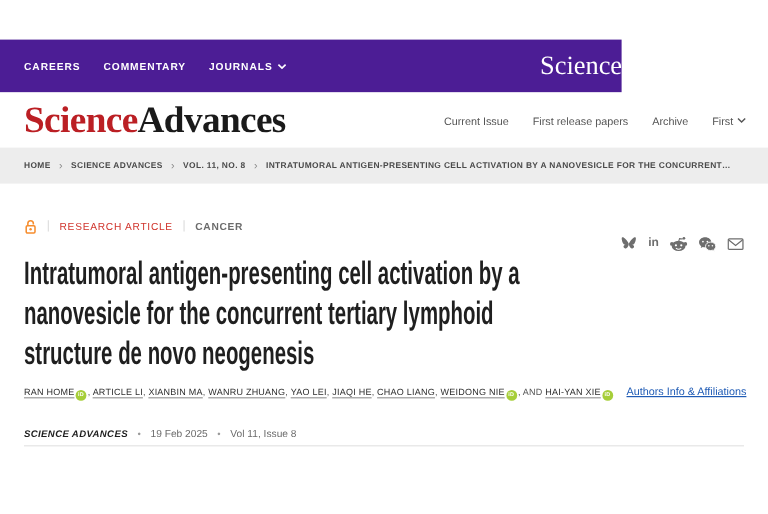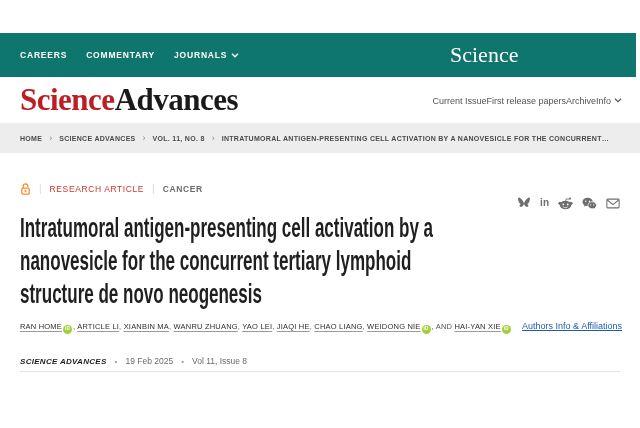--- a/index.html
+++ b/index.html
@@ -1,33 +1,33 @@
 <!DOCTYPE html>
 <html><head>
 <meta charset="utf-8">
 <style>
   html,body{margin:0;padding:0;background:#fff;}
   .screen{position:relative;width:640px;height:428px;background:#ffffff;overflow:hidden;
           font-family:"Liberation Sans",sans-serif;-webkit-font-smoothing:antialiased;}
 
   
-  .topbar{position:absolute;left:0;top:33px;width:636px;height:44px;background:#0f766e;}
+  .topbar{position:absolute;left:0;top:33px;width:518px;height:44px;background:#4c1d95;}
   .topbar-links{position:absolute;left:20px;top:0;height:100%;display:flex;align-items:center;gap:19px;}
   .topbar-links a{color:#ffffff;font-size:8.5px;font-weight:700;letter-spacing:.8px;text-decoration:none;
                   display:inline-flex;align-items:center;gap:4px;cursor:pointer;}
   .topbar-brand{position:absolute;left:450px;top:0;height:100%;display:flex;align-items:center;
                 color:#ffffff;font-family:"Liberation Serif",serif;font-size:22px;cursor:pointer;}
 
   
   .header{position:absolute;left:0;top:77px;width:640px;height:47px;background:#ffffff;}
   .logo{position:absolute;left:20px;top:2px;font-family:"Liberation Serif",serif;font-weight:700;
         font-size:31px;line-height:42px;letter-spacing:-.5px;cursor:pointer;white-space:nowrap;}
   .logo-red{color:#bb1f24;}
   .logo-black{color:#1a1a1a;}
-  .header-nav{position:absolute;right:18px;top:0;height:100%;display:flex;align-items:center;justify-content:flex-end;}
+  .header-nav{position:absolute;right:18px;top:0;height:100%;display:flex;align-items:center;gap:20px;justify-content:flex-end;}
   .header-nav a{color:#545454;font-size:9px;text-decoration:none;display:inline-flex;align-items:center;gap:3px;cursor:pointer;}
 
   
   .breadcrumb{position:absolute;left:0;top:123px;width:640px;height:30px;background:#ededed;
               display:flex;align-items:center;padding-left:20px;box-sizing:border-box;gap:7px;}
   .breadcrumb a{color:#4a4a4a;font-size:7px;font-weight:700;letter-spacing:.3px;text-decoration:none;
                 text-transform:uppercase;white-space:nowrap;cursor:pointer;}
   .breadcrumb .crumb-sep{color:#8a8a8a;font-size:9px;line-height:1;}
   .breadcrumb .current{cursor:default;}
 
@@ -85,21 +85,21 @@
 
   <div class="header">
     <div class="logo">
       <span class="logo-red">Science</span><span class="logo-black">Advances</span>
     </div>
     <nav class="header-nav">
       <a>Current Issue</a>
       <a>First release papers</a>
       <a>Archive</a>
       <a>
-        <span>Info</span>
+        <span>First</span>
         <svg width="8" height="5" viewBox="0 0 8 5">
             <path d="M1 .8l3 2.9L7 .8" fill="none" stroke="#555" stroke-width="1.2"></path>
           </svg>
       </a>
     </nav>
   </div>
 
   <div class="breadcrumb">
     <a>HOME</a>
     <span class="crumb-sep">›</span>

